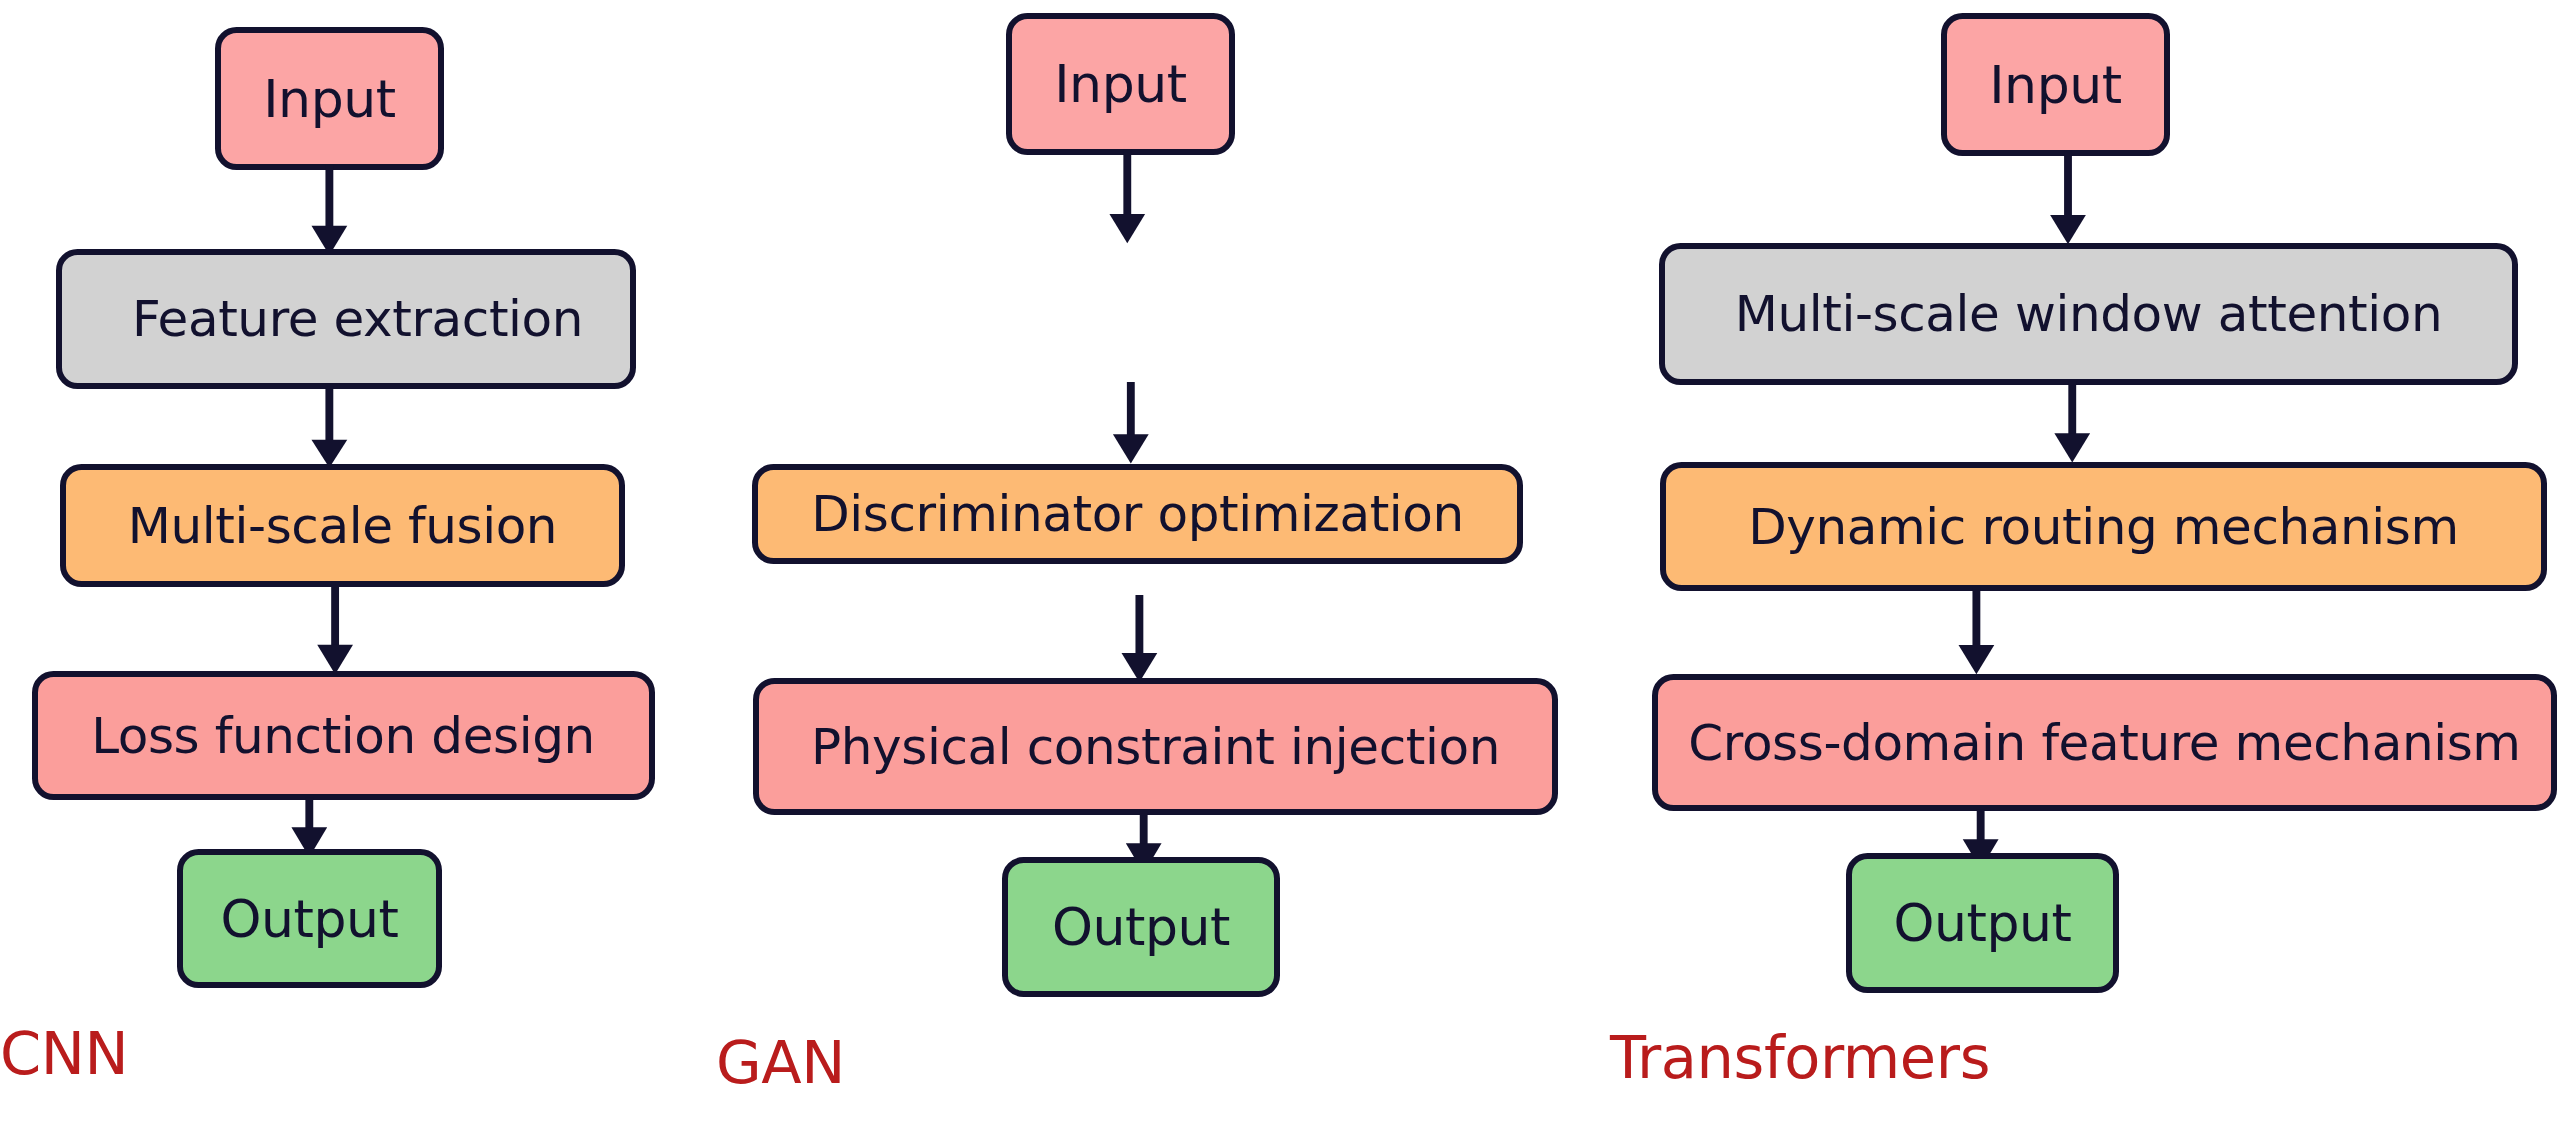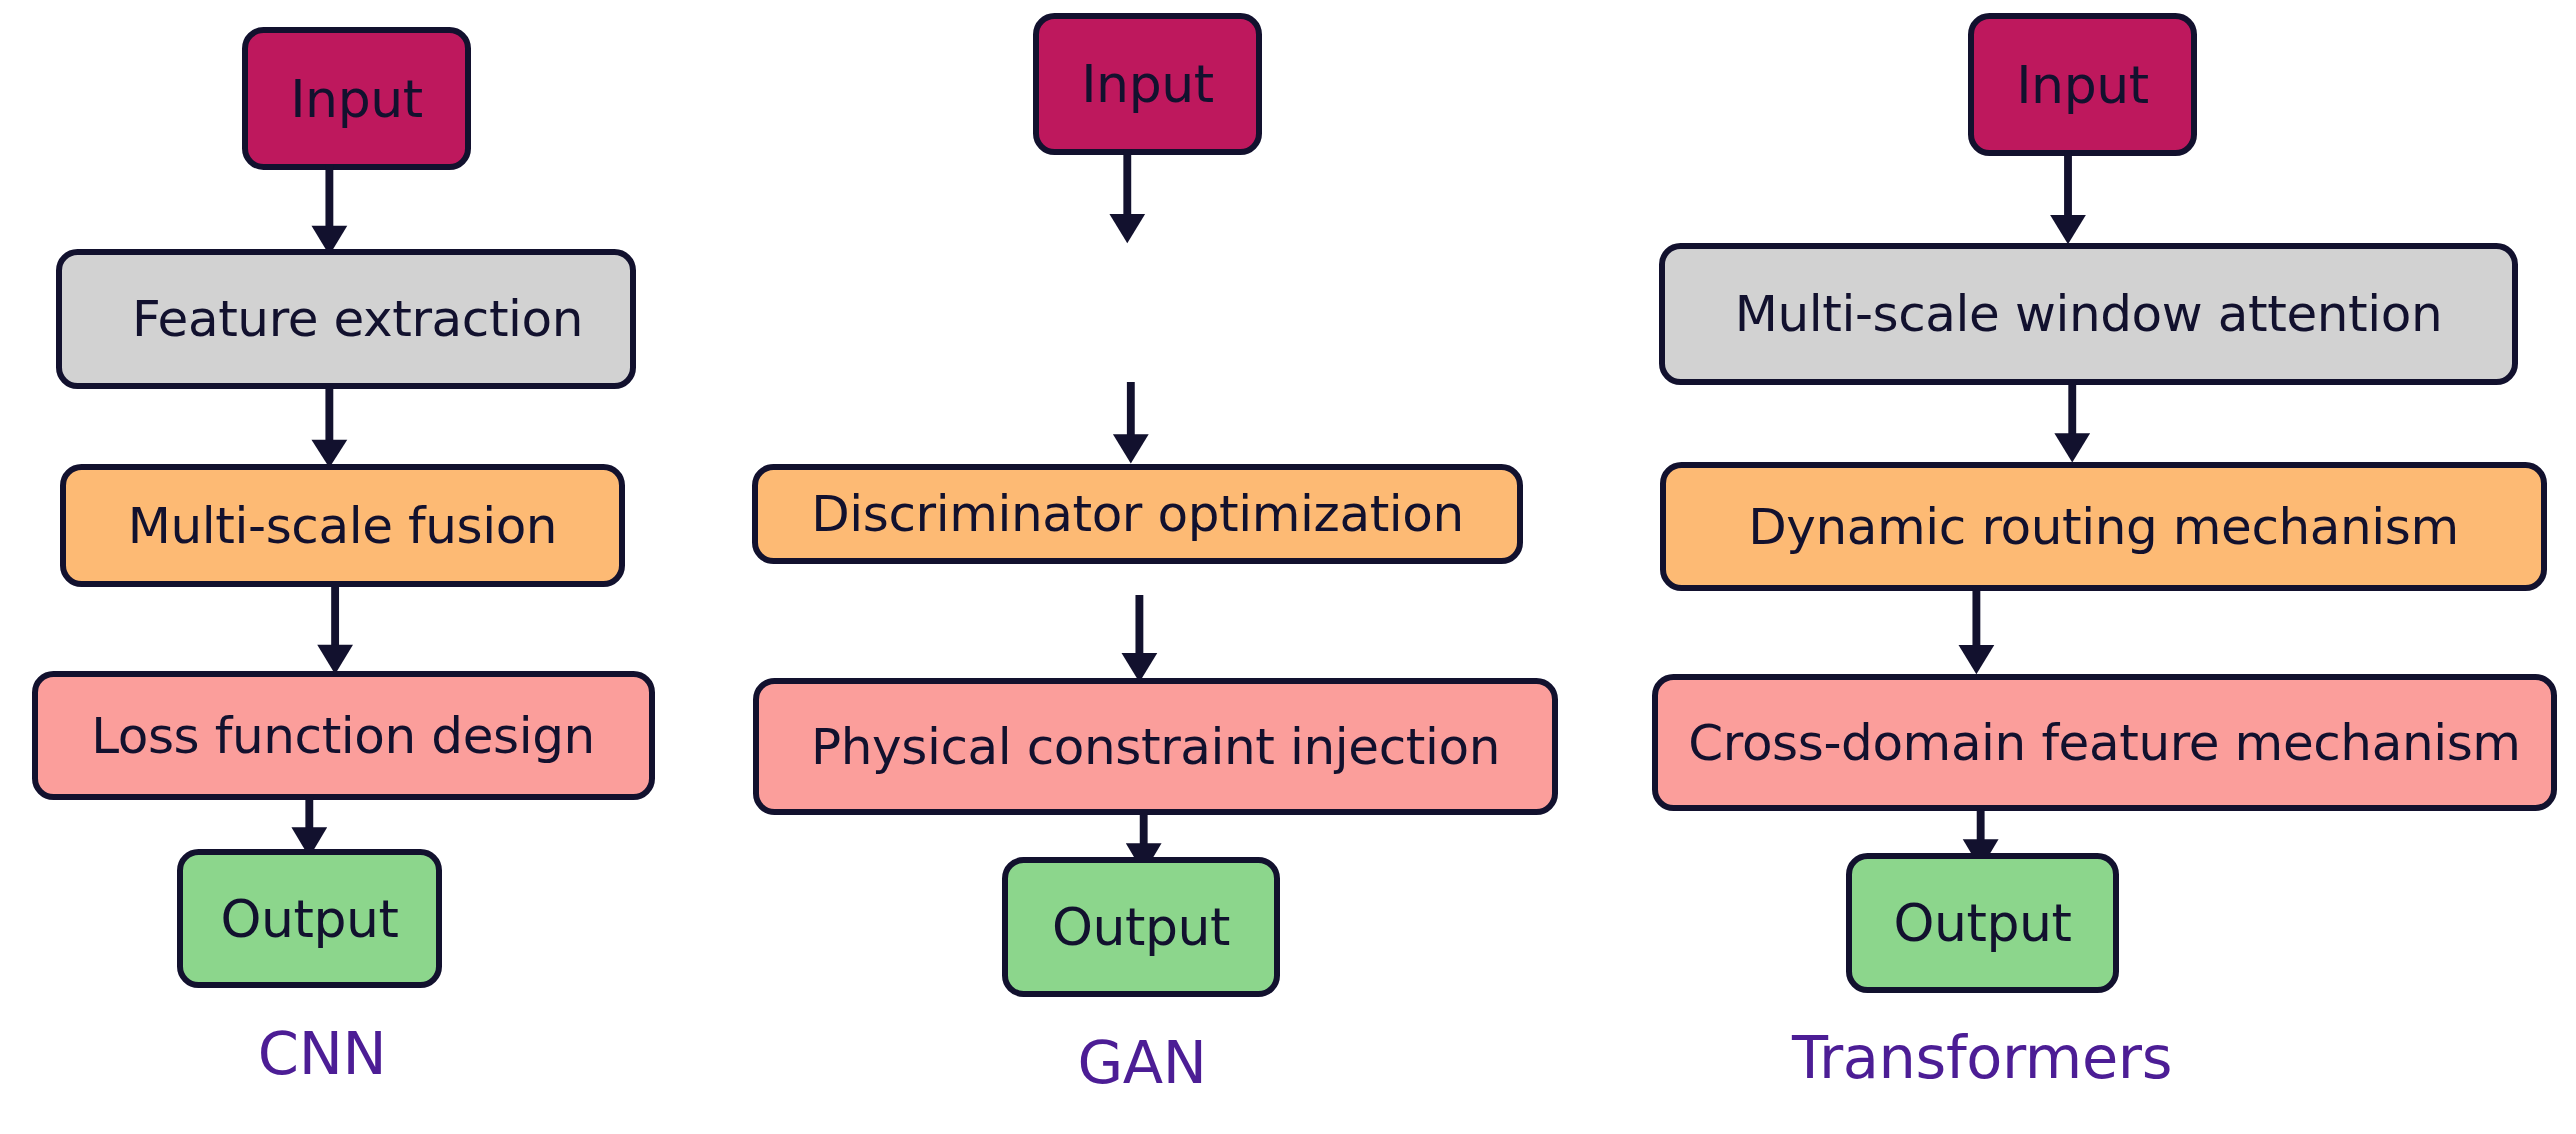--- a/index.html
+++ b/index.html
@@ -32,41 +32,40 @@
     display: flex;
     align-items: center;
     justify-content: center;
     color: #12112e;
     font-family: "DejaVu Sans", sans-serif;
     font-weight: 400;
     letter-spacing: -0.4px;
     white-space: nowrap;
     line-height: 1;
   }
-  .node.type-input    { background: #be185d; margin-left: 27px; }
+  .node.type-input    { background: #fca5a5; }
   .node.type-process  { background: #d2d2d2; }
   .node.type-accent   { background: #fdba74; }
   .node.type-alert    { background: #fb9e9b; }
   .node.type-output   { background: #8cd68c; }
 
   .edge {
     position: absolute;
     overflow: visible;
   }
   .edge line {
     stroke: #12112e;
     stroke-width: 11;
   }
   .edge polygon {
     fill: #12112e;
   }
   .col-label {
     position: absolute;
-    text-align: center;
-    color: #4c1d95;
+    color: #b91c1c;
     font-family: "DejaVu Sans", sans-serif;
     font-weight: 400;
     letter-spacing: -0.4px;
     white-space: nowrap;
   }
 </style>
 </head>
 <body>
 
 <div id="canvas">

